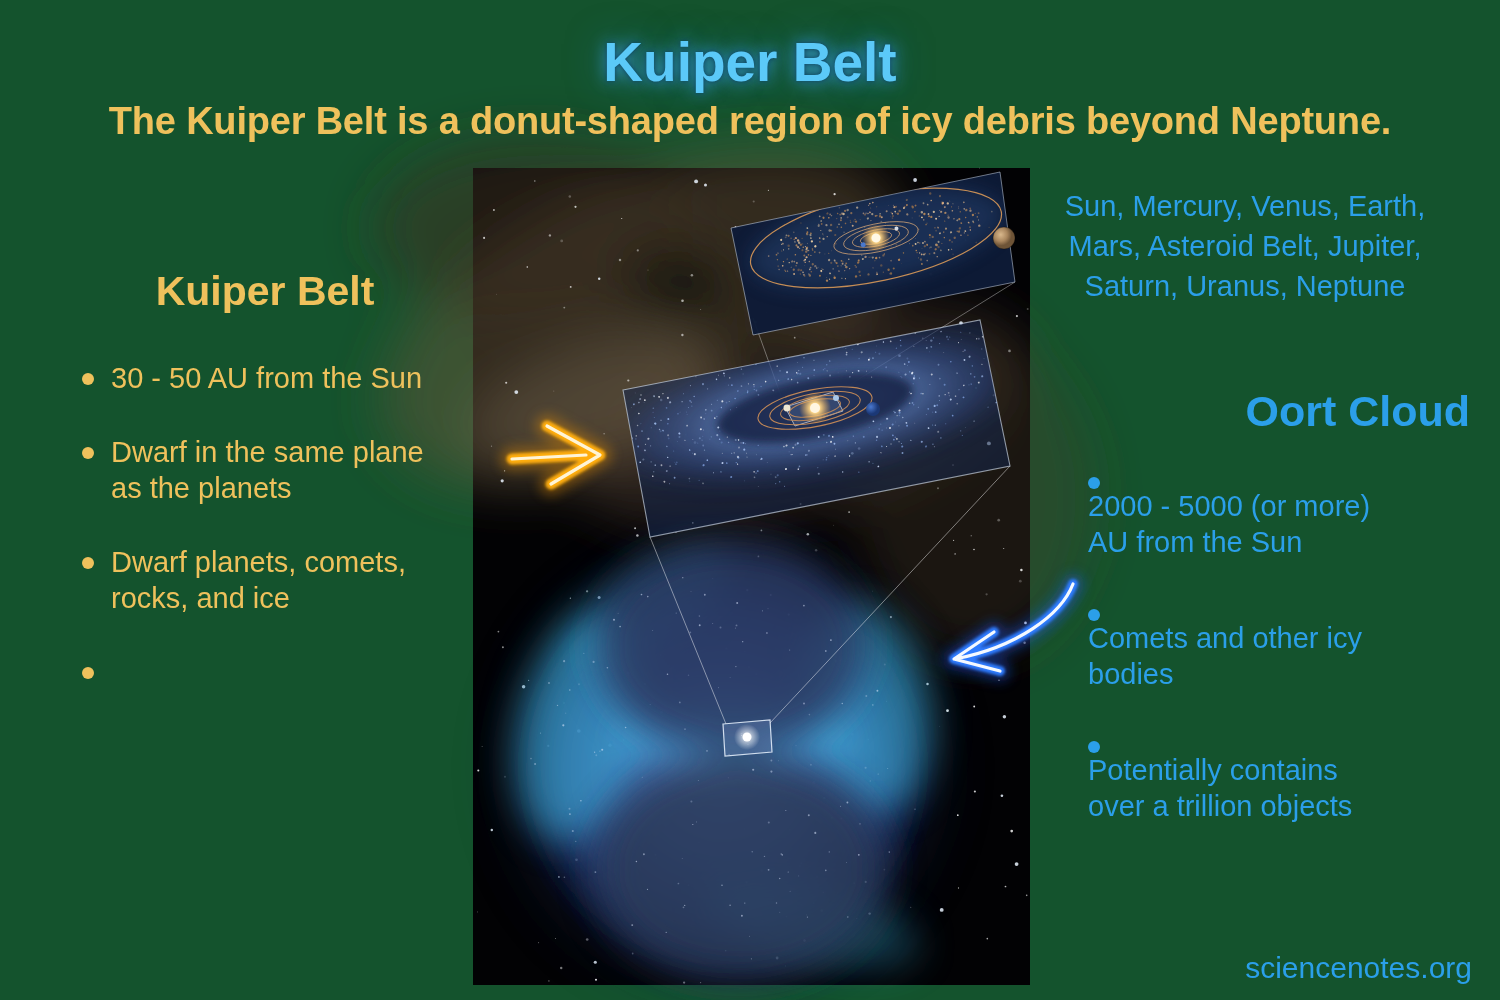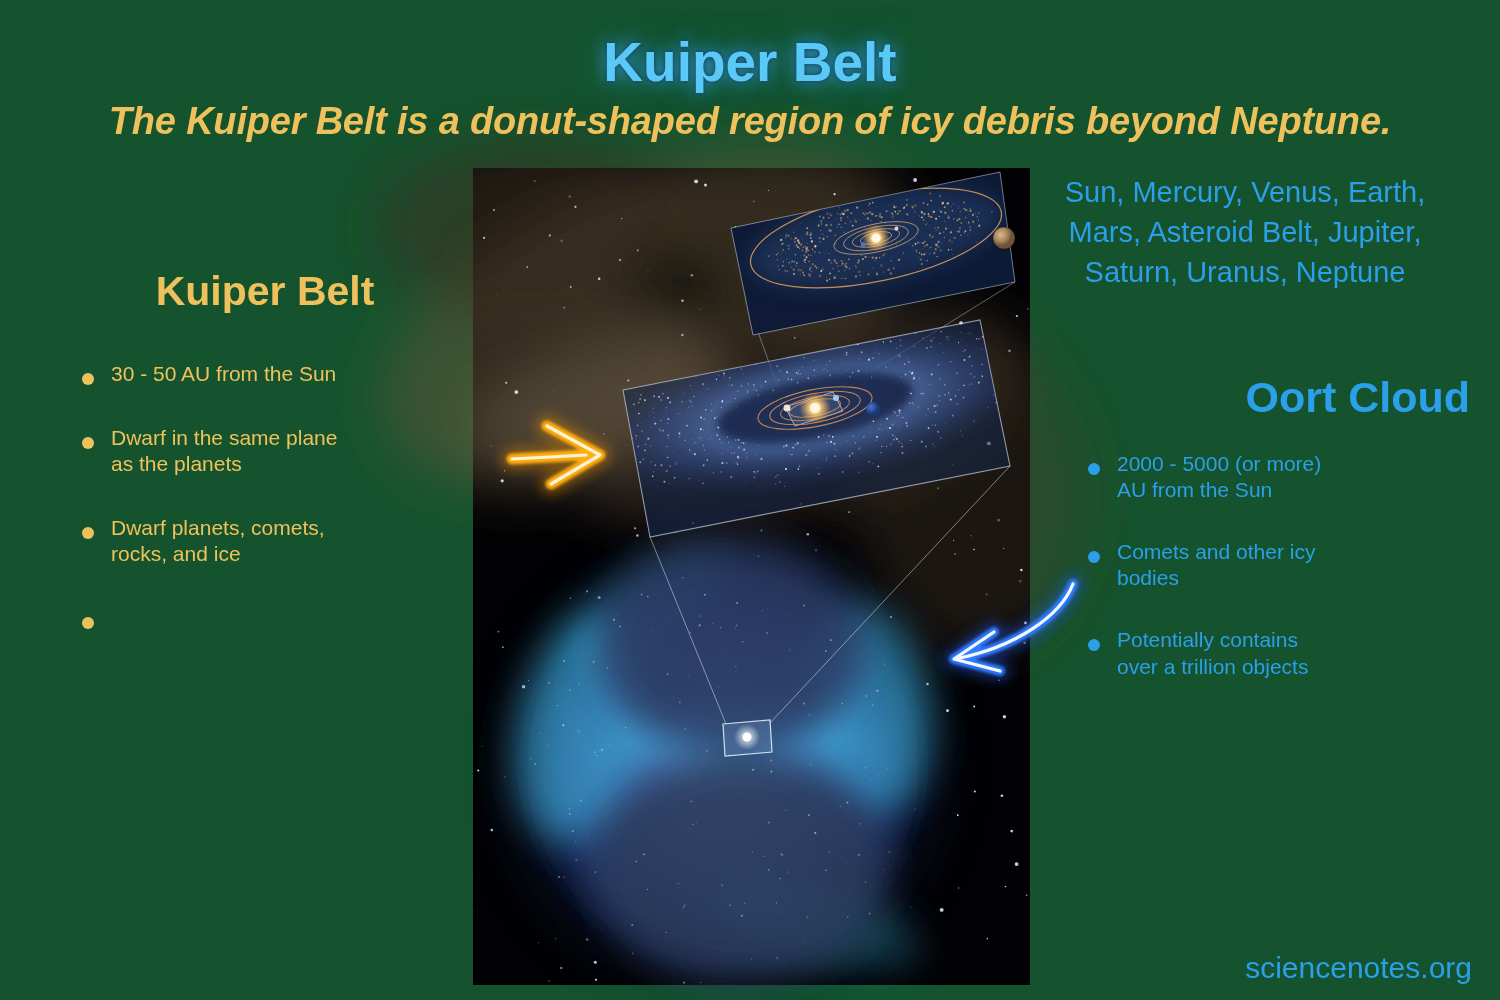--- a/index.html
+++ b/index.html
@@ -3,38 +3,38 @@
 <meta charset="utf-8">
 <style>
   html,body{margin:0;padding:0;background:#000;}
   .canvas{position:relative;width:1500px;height:1000px;background:#14532d;overflow:hidden;
           font-family:"Liberation Sans","DejaVu Sans",sans-serif;}
 
   .title{position:absolute;top:30px;left:0;width:100%;text-align:center;margin:0;
          font-size:55px;font-weight:700;color:var(--c-title_blue);
          text-shadow:0 0 5px rgba(12,60,95,.95),0 0 16px rgba(70,180,255,.75),0 0 38px rgba(35,140,230,.5);}
   .subtitle{position:absolute;top:100px;left:0;width:100%;text-align:center;margin:0;
-            font-size:38px;font-weight:700;color:var(--c-gold);letter-spacing:-.2px;font-style:italic;}
+            font-size:38px;font-weight:700;color:var(--c-gold);letter-spacing:-.2px;}
 
   .scene{position:absolute;left:473px;top:168px;overflow:visible;}
 
   .left-panel{position:absolute;left:60px;top:268px;width:410px;color:var(--c-gold);}
   .left-panel h3{margin:0;text-align:center;font-size:41px;font-weight:700;line-height:1.15;}
   .blist{list-style:none;margin:0;padding:0;}
   .left-panel .blist{margin-top:46px;padding-left:22px;}
-  .blist li{display:flex;align-items:flex-start;margin-bottom:38px;font-size:21px;line-height:1.24;}
+  .blist li{display:flex;align-items:flex-start;margin-bottom:38px;font-size:29px;line-height:1.24;}
   .dot{flex:0 0 auto;width:12px;height:12px;border-radius:50%;margin:12px 17px 0 0;}
   .left-panel .dot{background:var(--c-gold);}
   .btext{white-space:pre-line;}
 
   .right-panel{position:absolute;left:1020px;top:172px;width:450px;color:var(--c-blue);}
-  .planets{margin:0;text-align:center;font-size:29px;line-height:1.38;white-space:pre-line;}
+  .planets{margin:14px;text-align:center;font-size:29px;line-height:1.38;white-space:pre-line;}
   .right-panel h3{margin:82px 0 0;text-align:right;font-size:43px;font-weight:700;line-height:1.1;}
   .right-panel .blist{margin-top:30px;padding-left:68px;}
-  .right-panel .blist li{margin-bottom:36px;}
+  .right-panel .blist li{margin-bottom:36px;flex-direction:column;}
   .right-panel .dot{background:var(--c-blue);}
 
   .source{position:absolute;right:28px;top:951px;font-size:30px;color:var(--c-blue);}
 </style>
 </head>
 <body>
 
 <div class="canvas">
 
   <svg class="scene" id="scene" width="610" height="817" viewBox="0 0 610 817">

